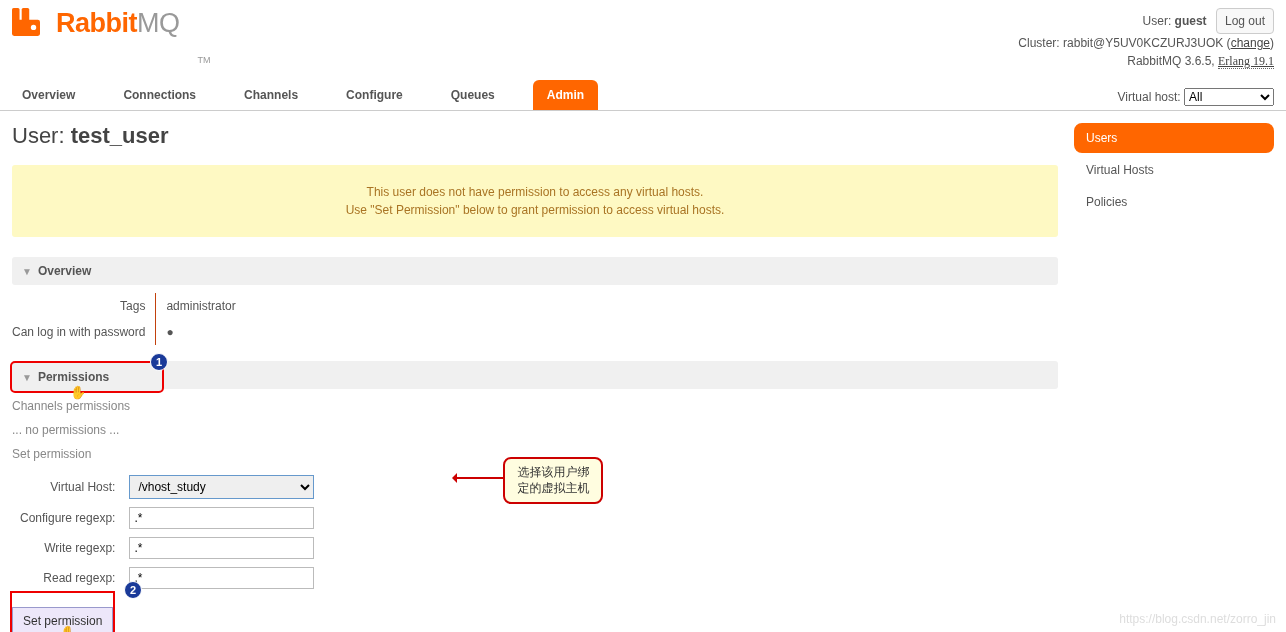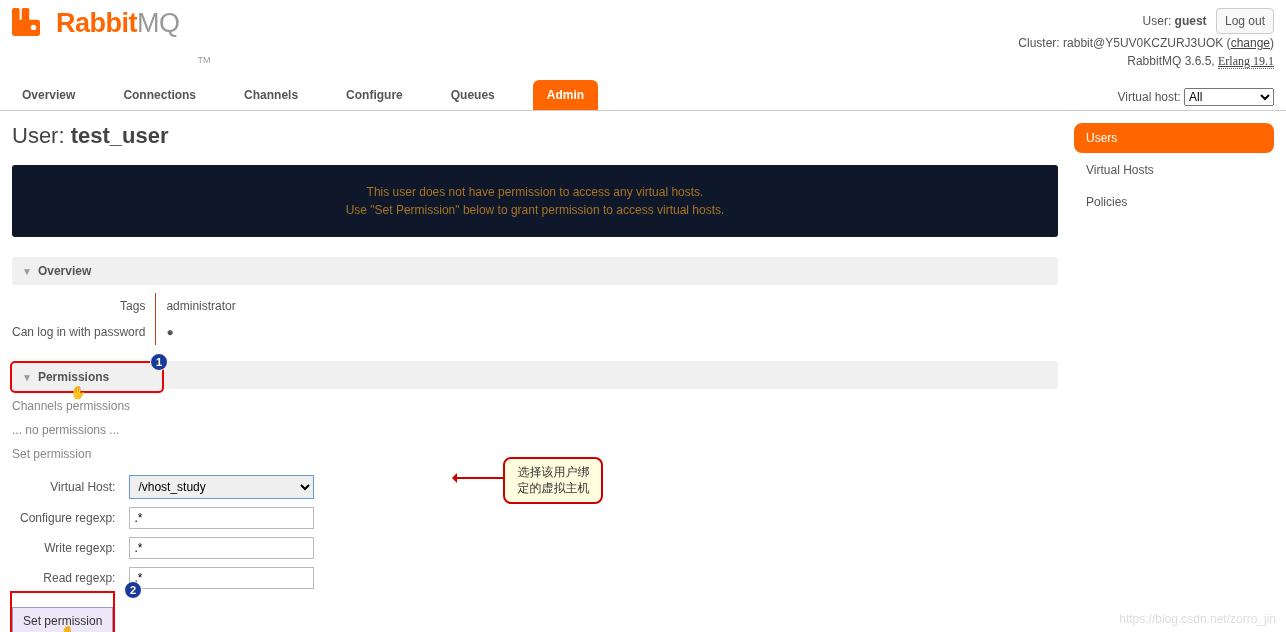--- a/index.html
+++ b/index.html
@@ -19,21 +19,21 @@
 .tabs { display: flex; gap: 28px; }
 .tab { padding: 8px 10px; font-weight: bold; color: #555; cursor: pointer; font-size: 12px; }
 .tab.active { background: #ff6600; color: #fff; border-radius: 6px 6px 0 0; padding: 8px 14px; }
 .vhost-sel { font-size: 12px; color: #555; padding-bottom: 4px; }
 .vhost-sel select { font-size: 12px; min-width: 90px; }
 .content { display: flex; padding: 12px; gap: 16px; }
 .main { flex: 1; }
 .sidebar { width: 200px; }
 h1 { font-size: 22px; font-weight: normal; margin-bottom: 16px; color: #444; }
 h1 b { font-weight: bold; color: #444; }
-.warn-box { background: #0f172a; color: #a97424; text-align: center; padding: 18px; margin-bottom: 20px; font-size: 12px; line-height: 1.5; border-radius: 3px; }
+.warn-box { background: #fef9c3; color: #a97424; text-align: center; padding: 18px; margin-bottom: 20px; font-size: 12px; line-height: 1.5; border-radius: 3px; }
 .section-hdr { background: #f0f0f0; padding: 7px 10px; font-weight: bold; color: #555; display: flex; align-items: center; gap: 6px; cursor: pointer; border-radius: 3px; margin-bottom: 8px; font-size: 12px; }
 .section-hdr.red-outline { outline: 2px solid #e00; outline-offset: 0; }
 .tri { color: #999; font-size: 10px; }
 .props-table { margin: 6px 0 18px 0; border-collapse: collapse; }
 .props-table th { text-align: right; font-weight: normal; color: #555; padding: 6px 10px 6px 0; border-right: 1px solid #c2410c; vertical-align: middle; font-size: 12px; }
 .props-table td { padding: 6px 10px; color: #555; font-size: 12px; }
 .subhead { color: #888; margin: 10px 0; font-size: 12px; }
 .form-table { border-collapse: collapse; }
 .form-table th { text-align: right; font-weight: normal; color: #555; padding: 6px 8px; vertical-align: middle; font-size: 12px; }
 .form-table td { padding: 4px 6px; }

